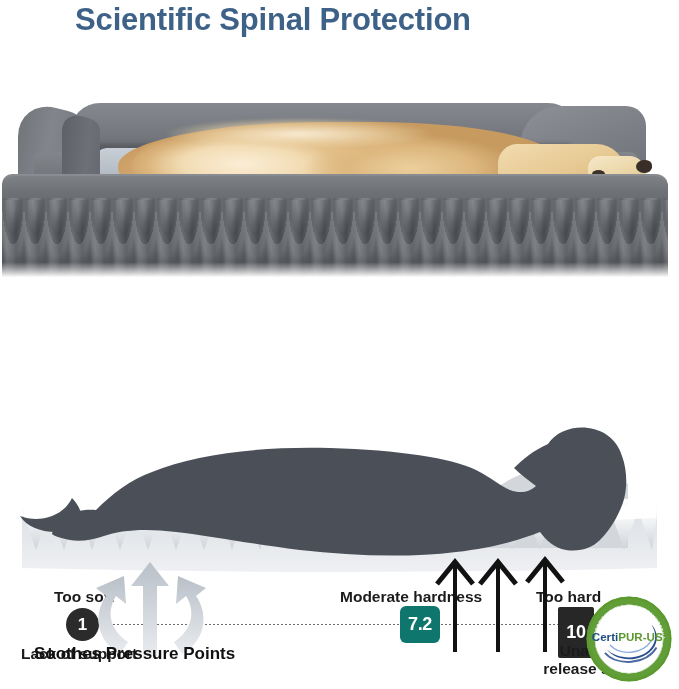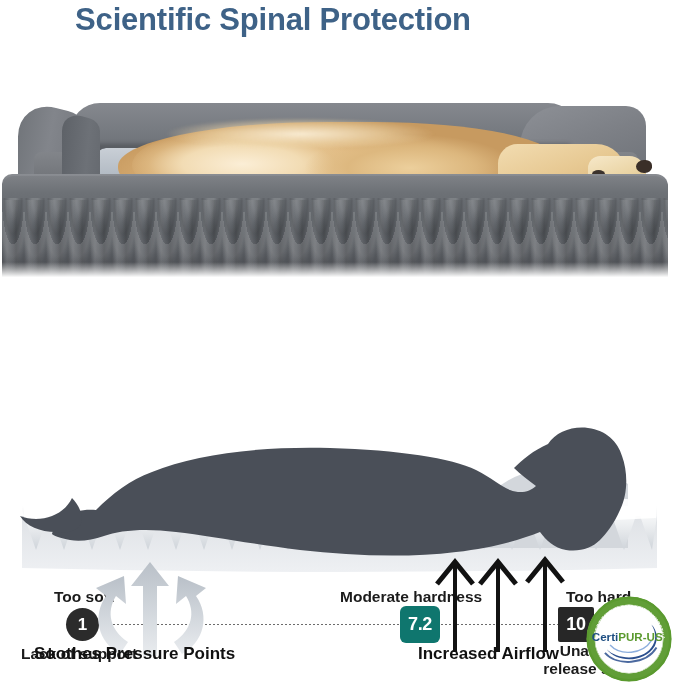--- a/index.html
+++ b/index.html
@@ -173,21 +173,21 @@
     position:absolute;left:66px;top:318px;width:33px;height:33px;border-radius:50%;
     background:#2b2b2b;color:#fff;font-size:17px;font-weight:bold;
     display:flex;align-items:center;justify-content:center;
   }
   .badge-72{
     position:absolute;left:400px;top:316px;width:40px;height:37px;border-radius:6px;
     background:#0f766e;color:#fff;font-size:18px;font-weight:bold;
     display:flex;align-items:center;justify-content:center;letter-spacing:-0.3px;
   }
   .badge-10{
-    position:absolute;left:558px;top:317px;width:36px;height:35px;border-radius:2px;
+    position:absolute;left:558px;top:317px;width:36px;height:51px;border-radius:2px;
     background:#272727;color:#fff;font-size:18px;font-weight:bold;
     display:flex;align-items:center;justify-content:center;letter-spacing:-0.3px;
   }
 
   
   .diagram{position:absolute;left:0;top:398px;width:679px;height:291px;overflow:hidden;}
   .dg-label{
     position:absolute;font-size:17px;font-weight:bold;color:#111;white-space:nowrap;
   }
 
@@ -232,21 +232,21 @@
     <div class="sc-line"></div>
 
     <div class="sc-label" style="left:54px;top:298px;">Too soft</div>
     <div class="badge-1">1</div>
     <div class="sc-label" style="left:340px;top:298px;">Moderate hardness</div>
 
     <div class="sc-label" style="left:21px;top:355px;">Lack of support</div>
     <div class="badge-72">7.2</div>
     <div class="sc-label" style="left:347px;top:359px;margin-top:38px;">Egg Crate Foam</div>
 
-    <div class="sc-label" style="left:536px;top:298px;margin-left:30px;">Too hard</div>
+    <div class="sc-label" style="left:536px;top:298px;">Too hard</div>
     <div class="badge-10">10</div>
     <div class="sc-sub" style="left:520px;top:352px;width:150px;">Unable to</div>
     <div class="sc-sub" style="left:520px;top:370px;width:150px;">release stress</div>
   </div>
 
   <div class="diagram">
     <svg width="679" height="291" viewBox="0 0 679 291" xmlns="http://www.w3.org/2000/svg">
       <defs>
         <linearGradient id="foamGrad" x1="0" y1="0" x2="0" y2="1">
           <stop offset="0%" stop-color="#ffffff"></stop>
@@ -352,21 +352,20 @@
           <polyline points="480,186 498,164 516,186" stroke-width="5"></polyline>
         </g>
         <g stroke-width="4">
           <line x1="545" y1="254" x2="545" y2="162"></line>
           <polyline points="527,184 545,162 563,184" stroke-width="5"></polyline>
         </g>
       </g>
     </svg>
 
     <div class="dg-label" style="left:34px;top:246px;">Soothes Pressure Points</div>
-    <div class="dg-label" style="left:418px;top:246px;">Increased Airflow</div>
   </div>
 
   <div class="cert">
     <svg width="86" height="86" viewBox="0 0 100 100" xmlns="http://www.w3.org/2000/svg">
       <defs>
         <path id="arcTop" d="M 12,52 A 38,38 0 0 1 88,52" fill="none"></path>
         <path id="arcBot" d="M 16,52 A 34,34 0 0 0 84,52" fill="none"></path>
       </defs>
       <circle cx="50" cy="50" r="49" fill="#ffffff"></circle>
       <circle cx="50" cy="50" r="48" fill="none" stroke="#5b9a2f" stroke-width="3"></circle>

